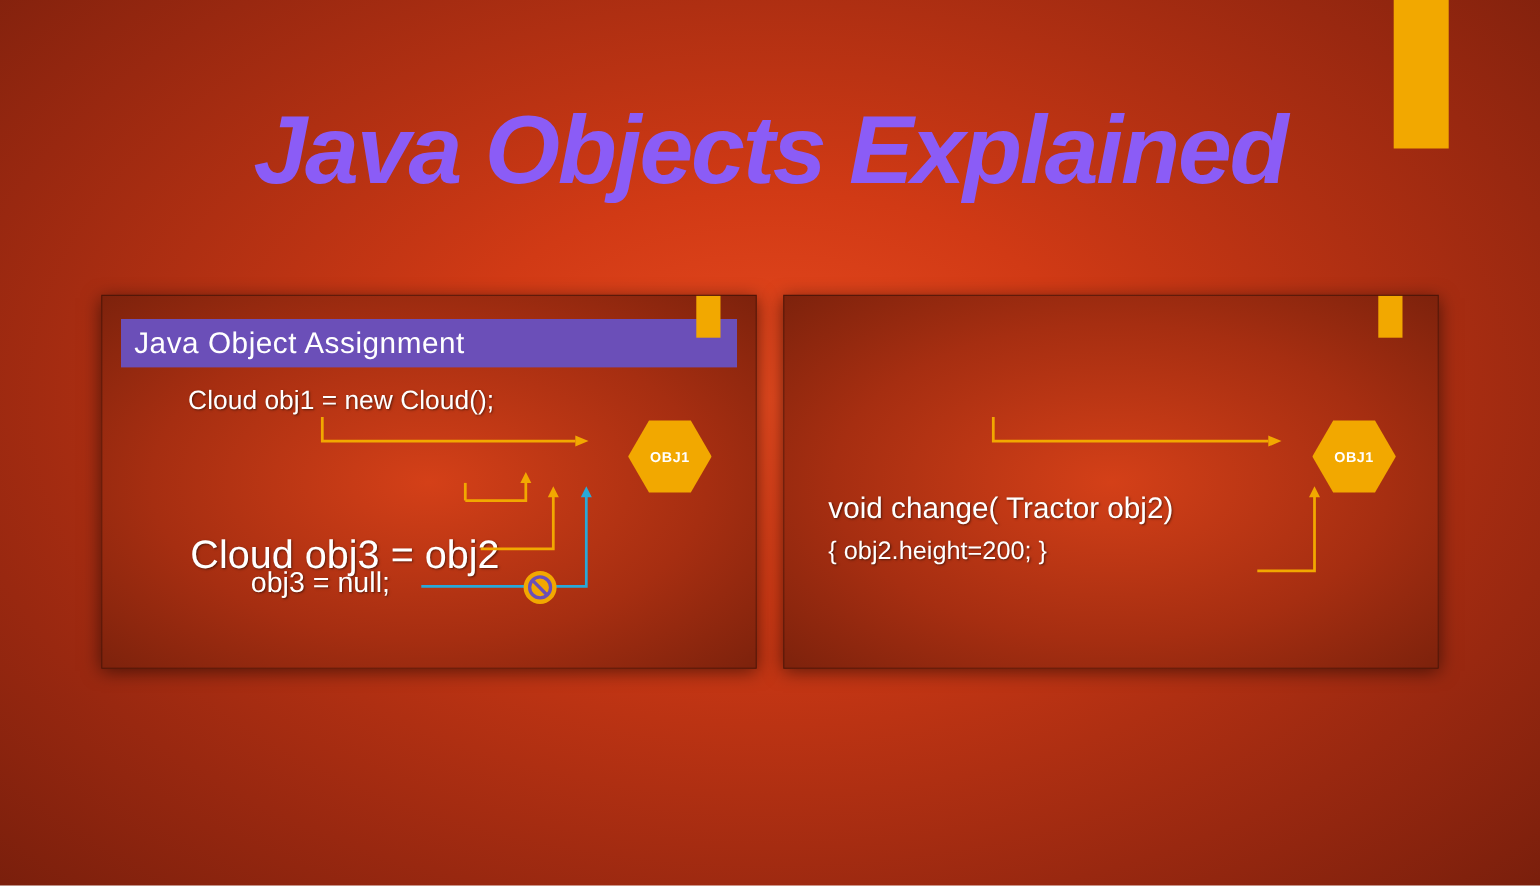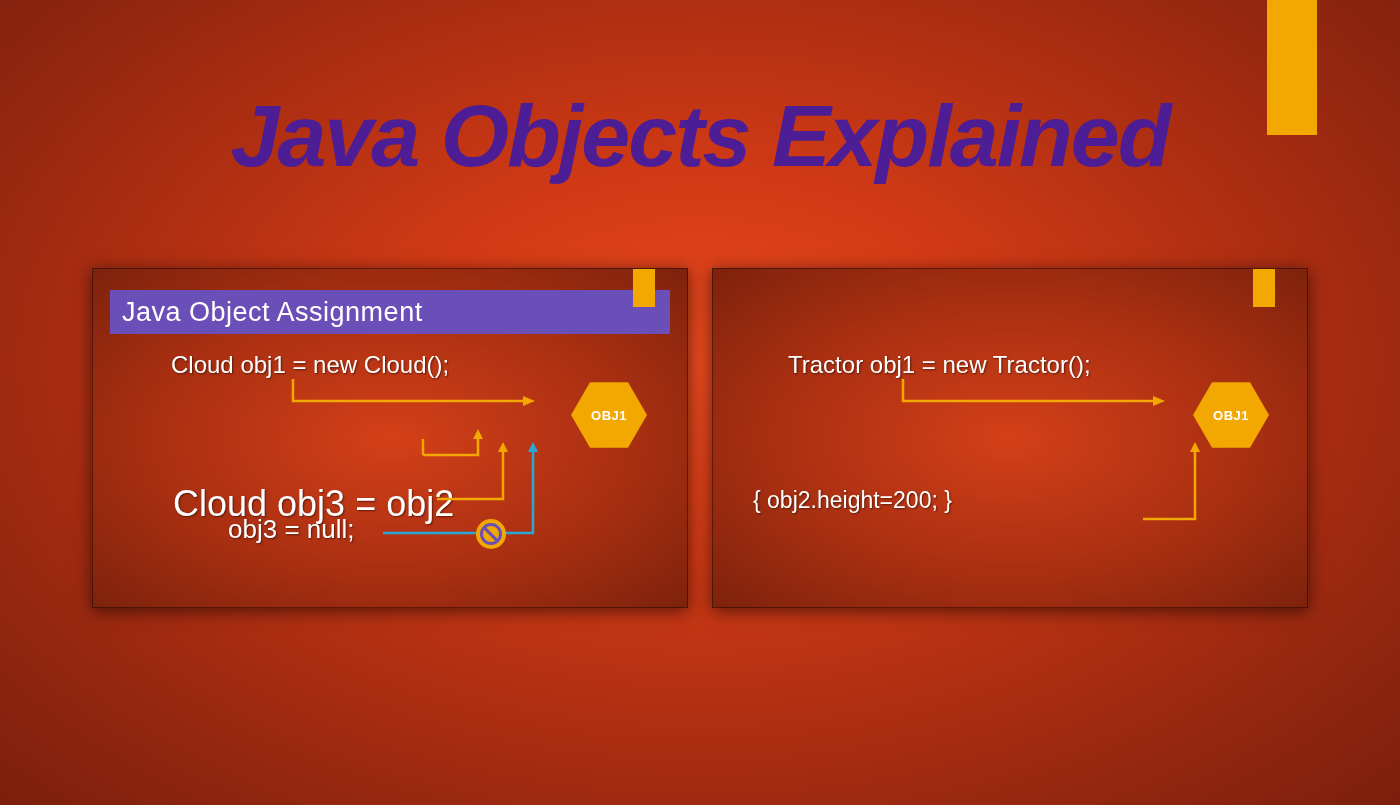--- a/index.html
+++ b/index.html
@@ -20,21 +20,21 @@
     background: #f2a800;
   }
   .title {
     position: absolute;
     top: 85px;
     left: 50%;
     transform: translateX(-50%);
     font-size: 88px;
     font-style: italic;
     font-weight: 700;
-    color: #4c1d95;
+    color: #8b5cf6;
     white-space: nowrap;
     font-family: Verdana, Geneva, sans-serif;
     letter-spacing: -2px;
   }
   .panels {
     position: absolute;
     top: 268px;
     left: 92px;
     right: 92px;
     display: flex;
@@ -188,21 +188,21 @@
       </svg>
 
       <div class="no-sign" style="top:180px;left:383px;"></div>
     </div>
   </div>
 
   <div class="panel panel-right">
     <div class="panel-accent"></div>
     <div class="panel-body">
 
-      <div class="code-line p2-l1">Tractor obj1 = new Tractor();</div>
+      <div class="code-line p2-l2">void change( Tractor obj2)</div>
       <div class="code-line p2-l3">{ obj2.height=200; }</div>
 
       <div class="hex p2-hex">
         <svg viewBox="0 0 100 86">
           <polygon points="25,0 75,0 100,43 75,86 25,86 0,43" fill="#f2a800"></polygon>
         </svg>
         <span class="hex-label">OBJ1</span>
       </div>
 
       <svg class="arrow" style="top:40px;left:190px;width:280px;height:40px">

